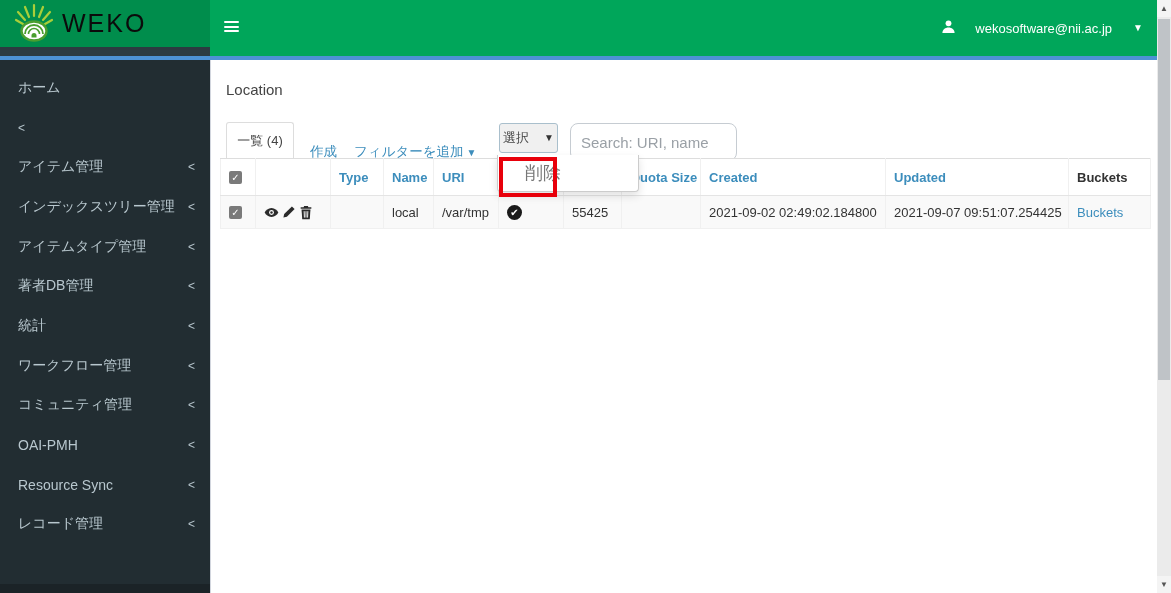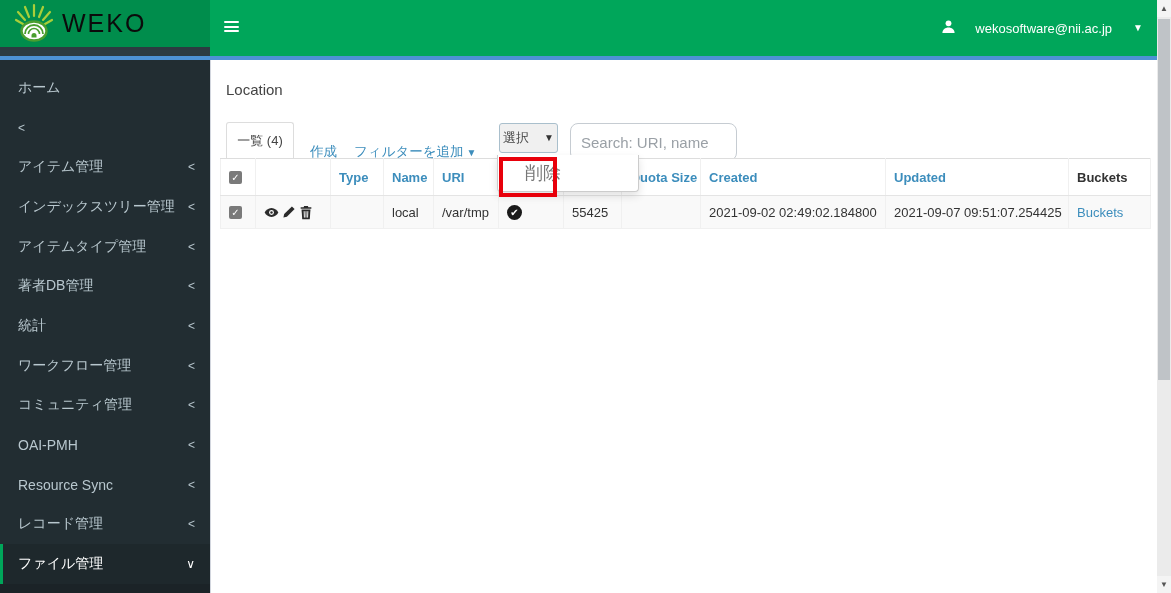--- a/index.html
+++ b/index.html
@@ -160,24 +160,20 @@
       <span class="lbl">OAI-PMH</span>
       <span class="chev">&lt;</span>
     </div>
     <div class="side-item">
       <span class="lbl">Resource Sync</span>
       <span class="chev">&lt;</span>
     </div>
     <div class="side-item">
       <span class="lbl">レコード管理</span>
       <span class="chev">&lt;</span>
-    </div>
-    <div class="side-item active">
-      <span class="lbl">ファイル管理</span>
-      <span class="chev">∨</span>
     </div>
     <div class="submenu">
       <div class="submenu-item">Location</div>
     </div>
   </div>
 
   <div class="content">
     <div class="page-title">Location</div>
 
     <div class="tab-active">一覧 (4)</div>

